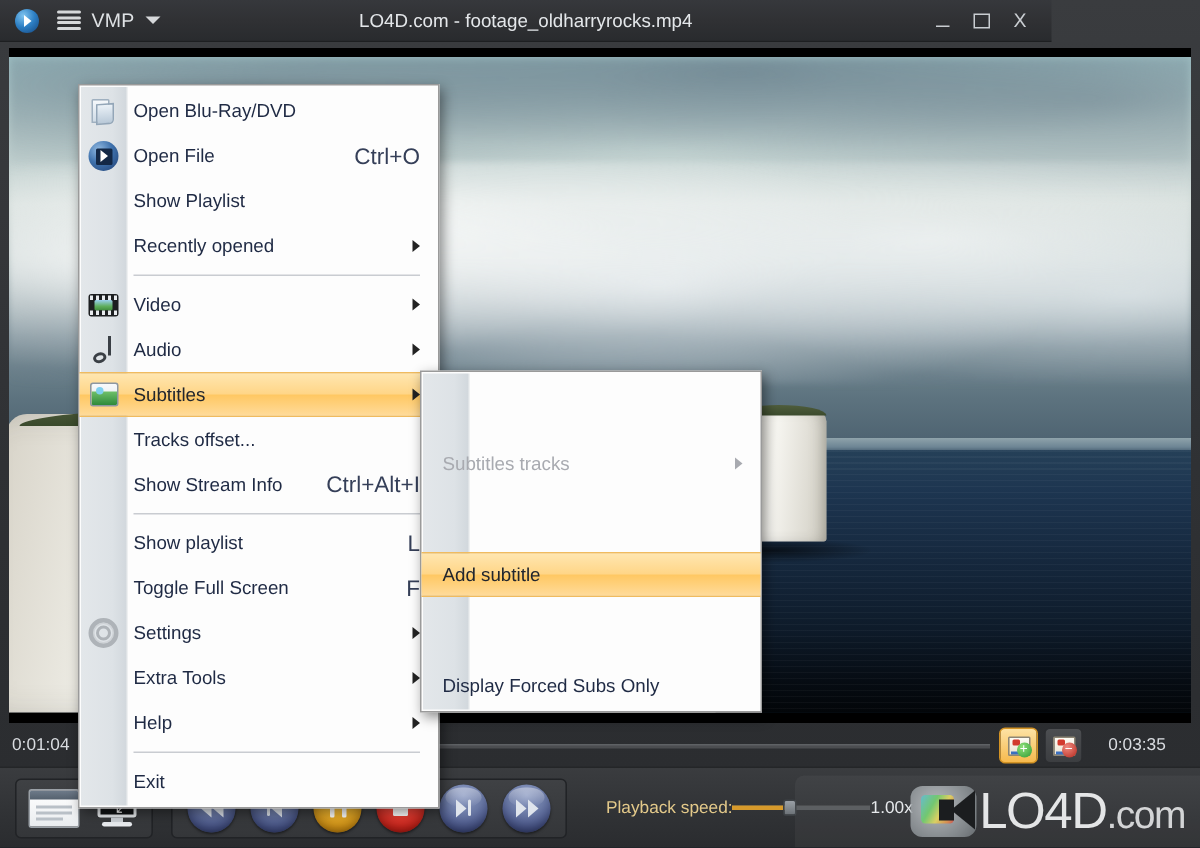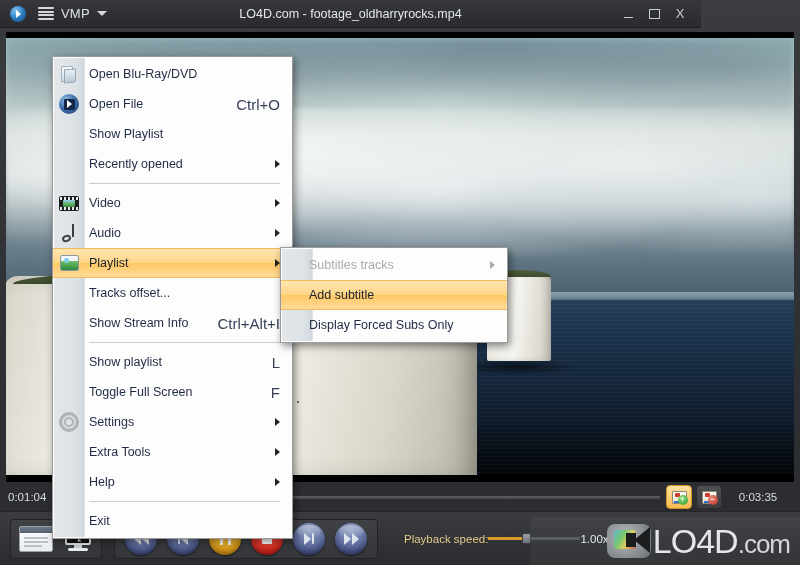--- a/index.html
+++ b/index.html
@@ -356,21 +356,21 @@
   }
 
   
   .submenu{
     position:absolute; left:280px; top:247px; width:228px;
     background:#fdfdfd; border:1px solid #9a9a9a;
     box-shadow: 2px 3px 8px rgba(0,0,0,.45);
     padding:2px 0; z-index:50;
   }
   .submenu .menu-gutter{ background:linear-gradient(90deg,#e3e7ea,#dde2e6 70%,#d2d8dd); }
-  .submenu .mi{ padding-left:28px; }
+  .submenu .mi{ padding-left:14px;margin-top:44px; }
 </style>
 </head>
 <body>
 
 <div class="app">
 
   <div class="titlebar">
     <div class="tb-logo"></div>
     <div class="tb-hamb">
         <i></i>
@@ -571,21 +571,21 @@
       <span class="arrow"></span>
     </div>
 
     <div class="mi sel">
       <span class="mi-ico">
         <span class="ic-sub">
             <span class="sun"></span>
             <span class="mount"></span>
           </span>
       </span>
-      <span class="lbl">Playlist</span>
+      <span class="lbl">Subtitles</span>
       <span class="arrow"></span>
     </div>
 
     <div class="mi">
       <span class="lbl">Tracks offset...</span>
     </div>
 
     <div class="mi">
       <span class="lbl">Show Stream Info</span>
       <span class="acc">Ctrl+Alt+I</span>

